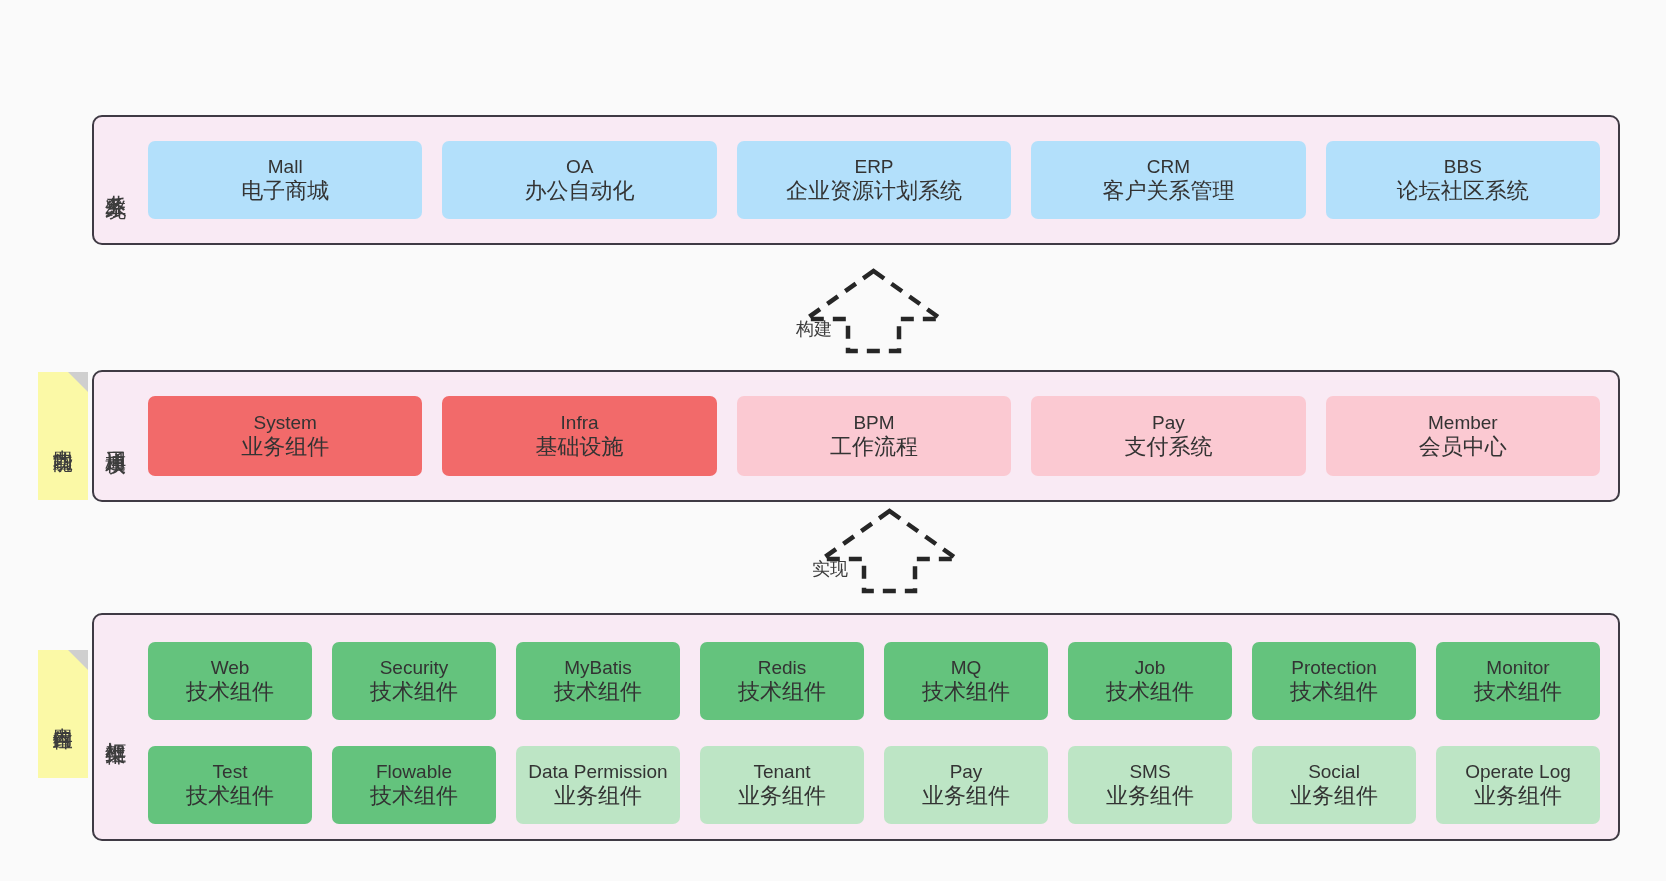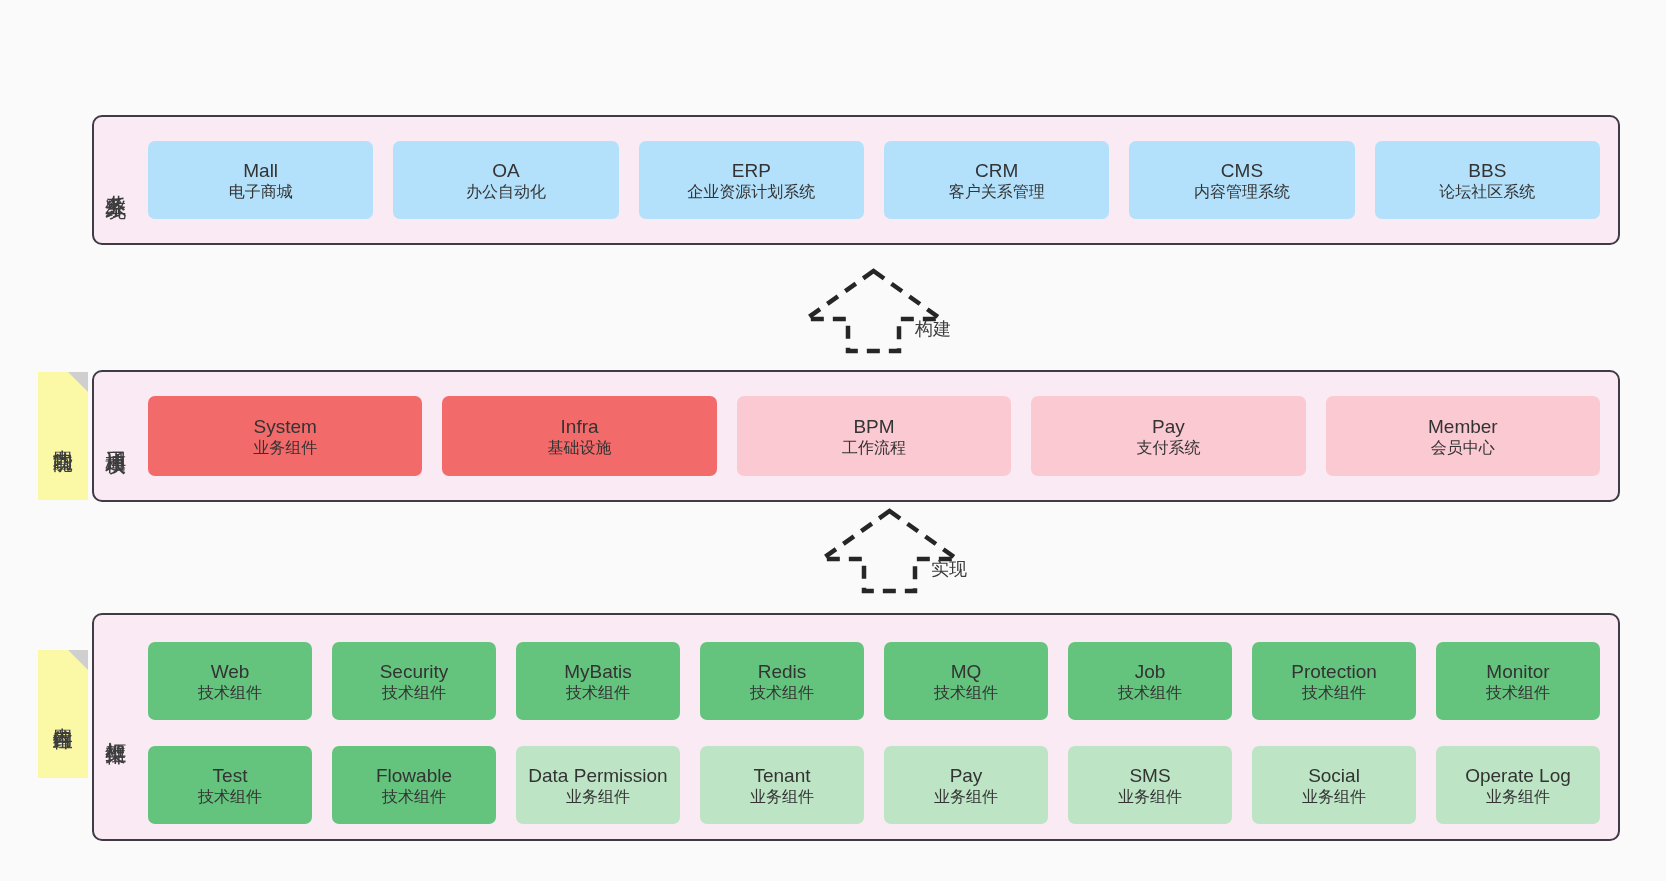--- a/index.html
+++ b/index.html
@@ -70,21 +70,21 @@
     flex-direction: column;
     align-items: center;
     justify-content: center;
     text-align: center;
     color: #333333;
     line-height: 1.22;
     padding: 6px 4px;
     box-sizing: border-box;
   }
   .card .t1 { font-size: 19px; }
-  .card .t2 { font-size: 16px; }
+  .card .t2 { font-size: 22px; }
 
   .h-biz  { height: 78px; }
   .h-mod  { height: 80px; }
   .h-comp { height: 78px; margin-top: 12px; }
 
   .c-blue        { background: #b3e0fb; }
   .c-red         { background: #f26a6a; }
   .c-pink        { background: #fbc9d2; }
   .c-green       { background: #64c37d; }
   .c-green-light { background: #bde5c5; }
@@ -122,21 +122,21 @@
   .arrow-wrap {
     position: absolute;
     z-index: 3;
   }
   .arrow-wrap svg { display: block; }
   .arrow-label {
     position: absolute;
     left: 0;
     right: 0;
     bottom: 14px;
-    text-align: right;
+    text-align: left;
     font-size: 18px;
     color: #3c3c3c;
     background: transparent;
     user-select: none;
   }
 </style>
 </head>
 <body>
 
 <div id="canvas">
@@ -153,24 +153,20 @@
           <span class="t1">OA</span>
           <span class="t2">办公自动化</span>
         </div>
         <div class="card h-biz c-blue">
           <span class="t1">ERP</span>
           <span class="t2">企业资源计划系统</span>
         </div>
         <div class="card h-biz c-blue">
           <span class="t1">CRM</span>
           <span class="t2">客户关系管理</span>
-        </div>
-        <div class="card h-biz c-blue">
-          <span class="t1">CMS</span>
-          <span class="t2">内容管理系统</span>
         </div>
         <div class="card h-biz c-blue">
           <span class="t1">BBS</span>
           <span class="t2">论坛社区系统</span>
         </div>
       </div>
     </div>
   </div>
 
   <div class="arrow-wrap" style="left:796px; top:265px; width:155px; height:90px;">

